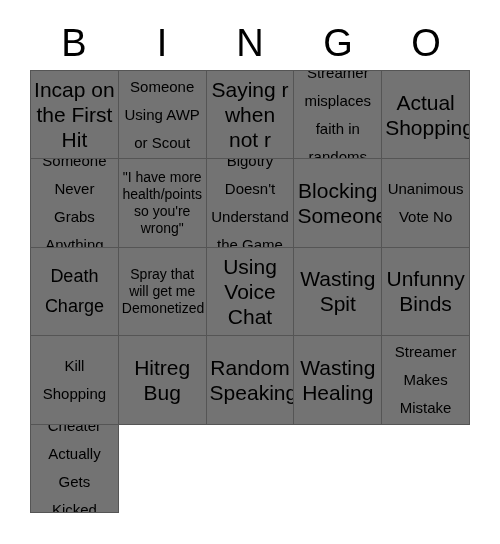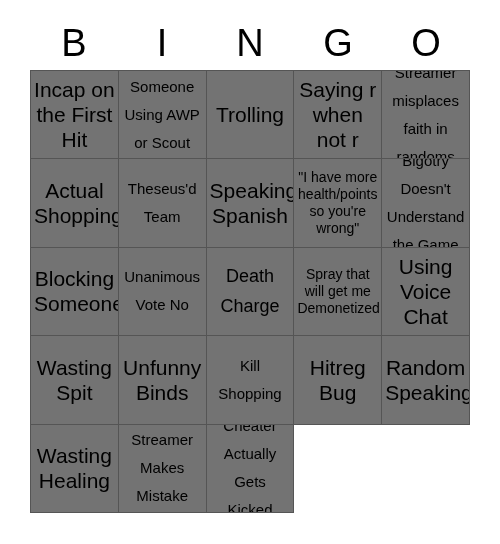--- a/index.html
+++ b/index.html
@@ -102,36 +102,30 @@
   </div>
 
   <div class="grid" id="bingo-grid">
       <div class="cell size-lg">
         <span class="cell-text">Incap on the First Hit</span>
       </div>
       <div class="cell size-md">
         <span class="cell-text">Someone Using AWP or Scout</span>
       </div>
       <div class="cell size-lg">
-        <span class="cell-text">Trolling</span>
-      </div>
-      <div class="cell size-lg">
         <span class="cell-text">Saying r when not r</span>
       </div>
       <div class="cell size-md">
         <span class="cell-text">Streamer misplaces faith in randoms</span>
       </div>
       <div class="cell size-lg">
         <span class="cell-text">Actual Shopping</span>
       </div>
       <div class="cell size-md">
-        <span class="cell-text">Theseus'd Team</span>
-      </div>
-      <div class="cell size-lg">
-        <span class="cell-text">Speaking Spanish</span>
+        <span class="cell-text">Someone Never Grabs Anything</span>
       </div>
       <div class="cell size-sm">
         <span class="cell-text">"I have more health/points so you're wrong"</span>
       </div>
       <div class="cell size-md">
         <span class="cell-text">Bigotry Doesn't Understand the Game</span>
       </div>
       <div class="cell size-lg">
         <span class="cell-text">Blocking Someone</span>
       </div>

